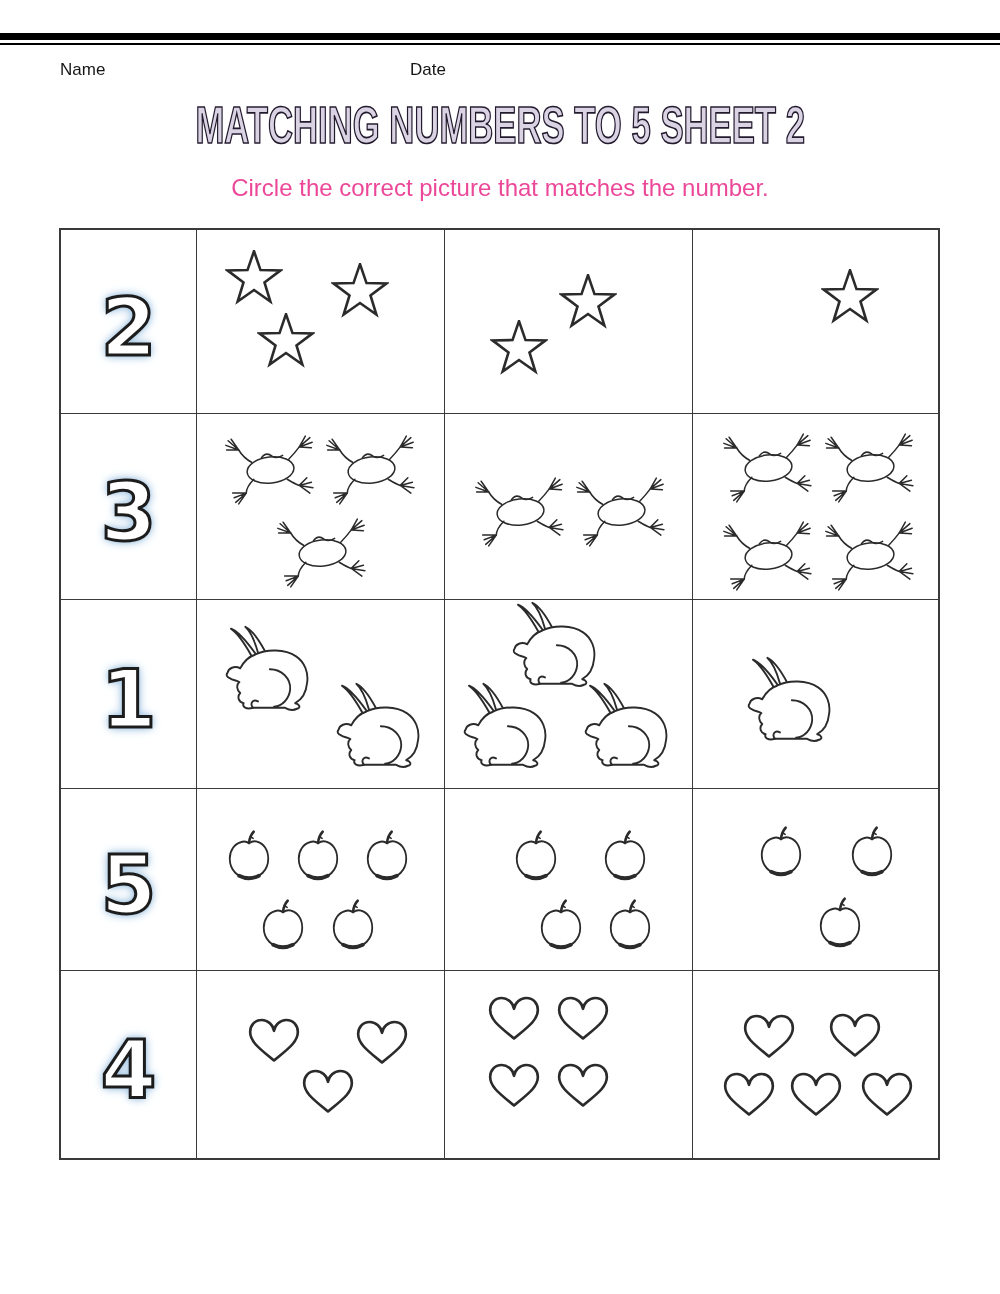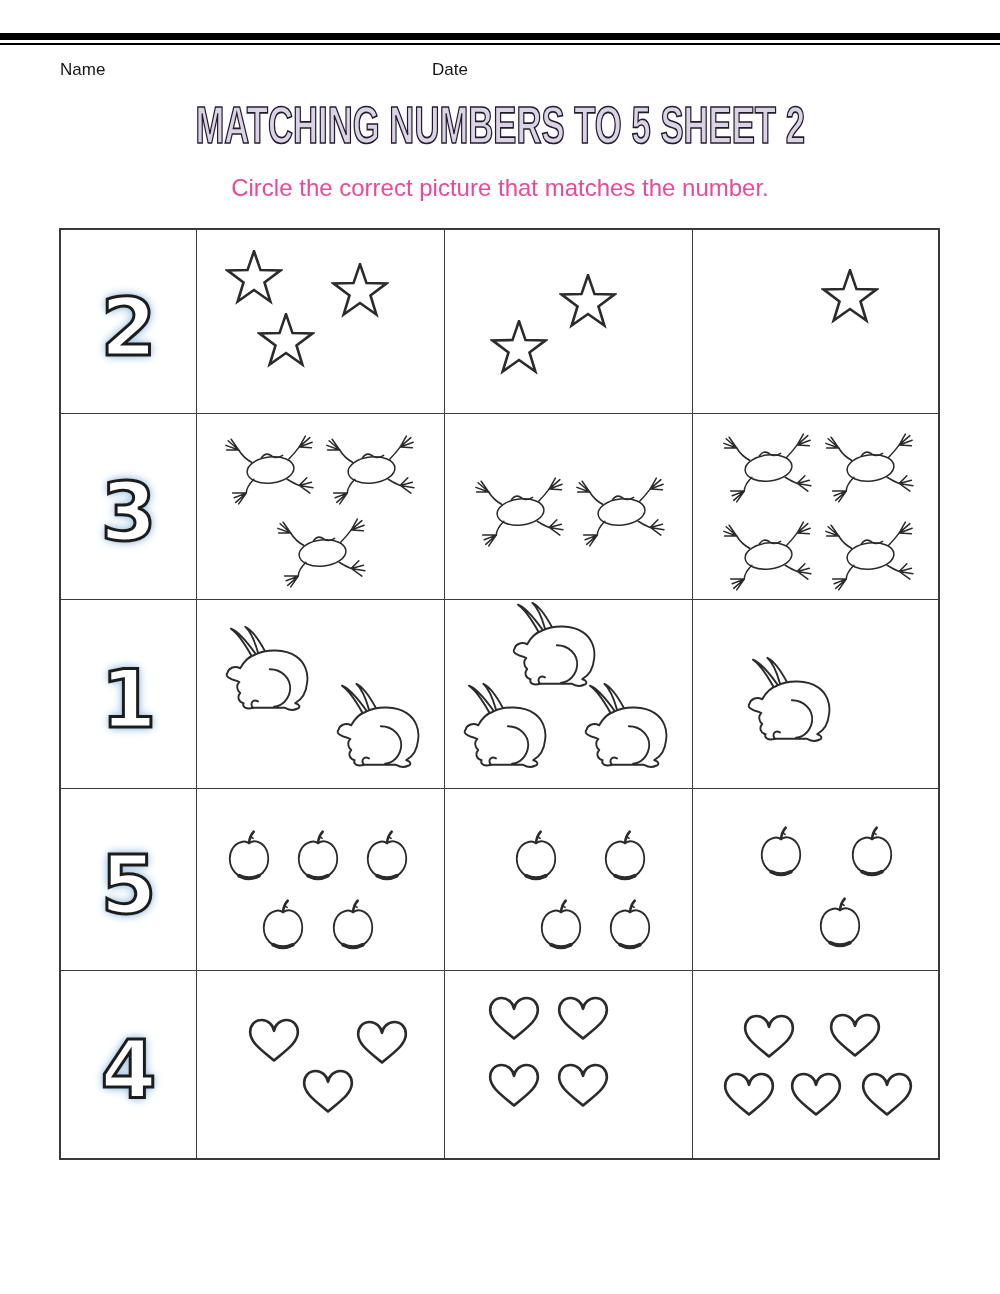--- a/index.html
+++ b/index.html
@@ -5,21 +5,21 @@
   html,body{margin:0;padding:0;background:#fff;}
   .page{position:relative;width:1000px;height:1294px;background:#fff;overflow:hidden;
         font-family:"Liberation Sans",sans-serif;color:#111;}
 
   
   .rule-thick{position:absolute;top:33px;left:0;width:1000px;height:7px;background:var(--rule,#000);}
   .rule-thin{position:absolute;top:43px;left:0;width:1000px;height:2px;background:var(--rule,#000);}
 
   .hdr-label{position:absolute;top:60px;font-size:17px;color:#161616;}
   .hdr-name{left:60px;}
-  .hdr-date{left:432px;}
+  .hdr-date{left:410px;}
 
   .title-wrap{position:absolute;top:100px;left:0;width:1000px;text-align:center;}
   .title{display:inline-block;font-weight:bold;font-size:51px;line-height:1;letter-spacing:0px;
          transform:scaleX(0.68);transform-origin:50% 50%;
          color:var(--title-fill,#d9d3e4);
          -webkit-text-stroke:1.7px var(--title-outline,#241a2e);
          text-shadow:0 0 1px var(--title-outline,#241a2e);}
 
   .instruction{position:absolute;top:174px;left:0;width:1000px;text-align:center;
                font-size:24px;color:#ec4899;}

